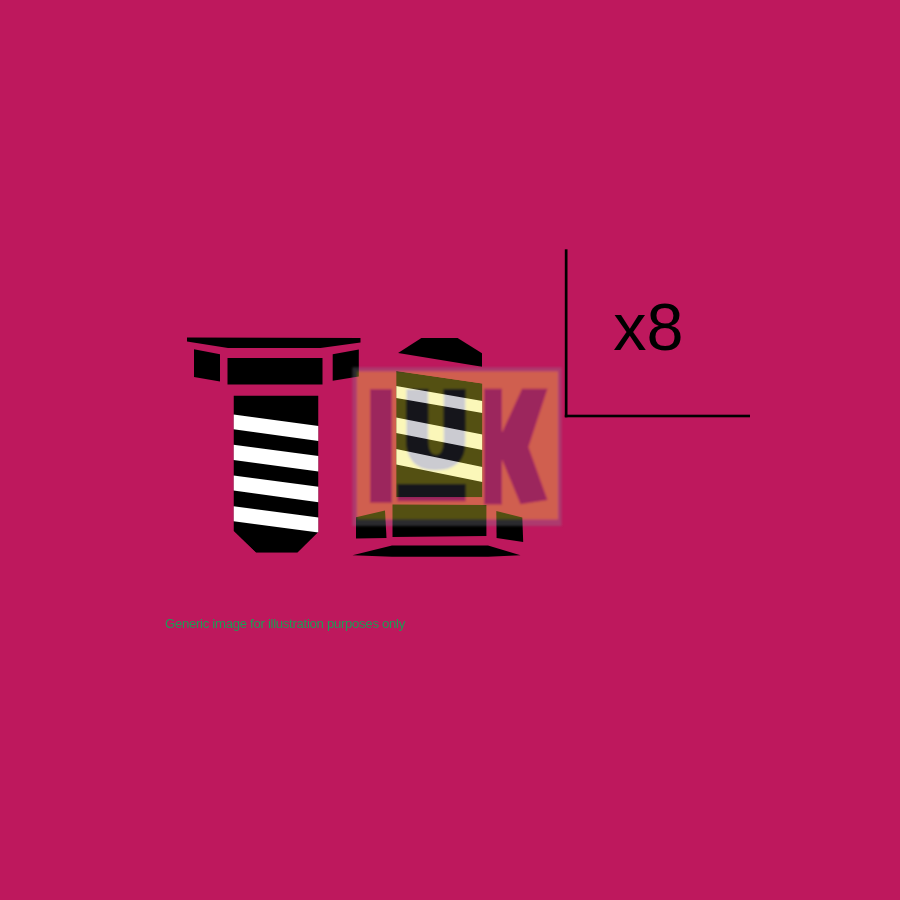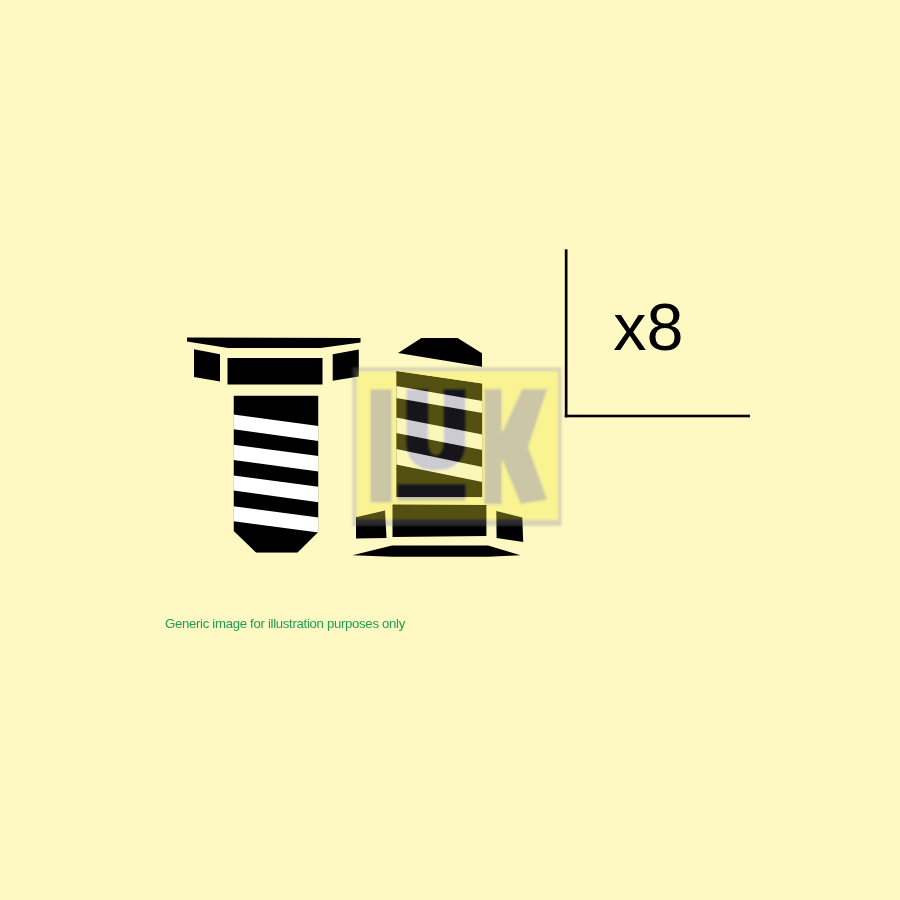--- a/index.html
+++ b/index.html
@@ -1,16 +1,16 @@
 <!DOCTYPE html>
 <html><head>
 <meta charset="utf-8">
 <style>
   html,body{margin:0;padding:0;background:#ffffff;}
-  .page{position:relative;width:900px;height:900px;background:#fef9c3;overflow:hidden;
+  .page{position:relative;width:900px;height:900px;background:#be185d;overflow:hidden;
         font-family:"Liberation Sans", sans-serif;}
 </style>
 </head>
 <body>
 <div class="page">
 <svg width="900" height="900" viewBox="0 0 900 900" xmlns="http://www.w3.org/2000/svg">
   <defs>
     <clipPath id="shaftL">
       <path d="M233.5,395.6 L318.5,395.6 L318.5,532.0 L297.5,552.8 L256.0,552.8 L233.5,530.9 Z"></path>
     </clipPath>

